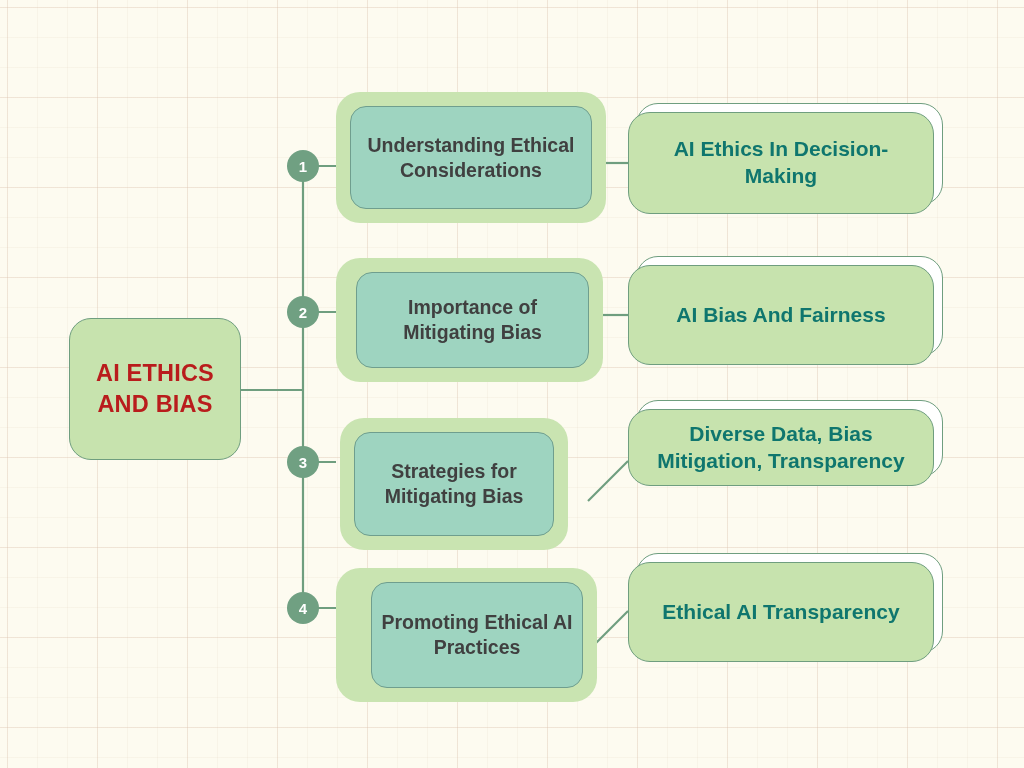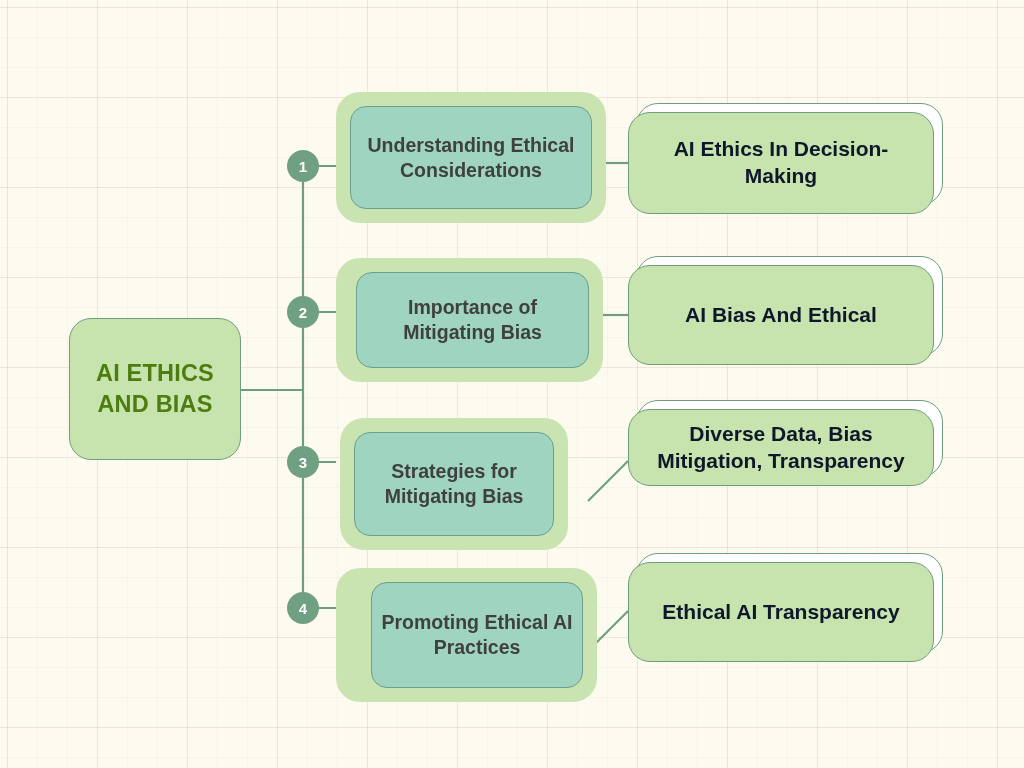--- a/index.html
+++ b/index.html
@@ -57,21 +57,21 @@
     display: flex;
     align-items: center;
     justify-content: center;
     text-align: center;
     padding: 6px 10px;
   }
   .root-label {
     font-size: 23.5px;
     font-weight: bold;
     line-height: 1.32;
-    color: #4d7c0f;
+    color: #b91c1c;
     letter-spacing: 0.2px;
   }
 
   
   .badge {
     position: absolute;
     width: 32px;
     height: 32px;
     border-radius: 50%;
     background: #70a082;
@@ -141,21 +141,21 @@
     display: flex;
     align-items: center;
     justify-content: center;
     text-align: center;
     padding: 8px 12px;
   }
   .leaf-label {
     font-size: 21px;
     font-weight: bold;
     line-height: 1.28;
-    color: #0f172a;
+    color: #0f766e;
   }
 </style>
 </head>
 <body>
 
 <div id="canvas">
 
   <svg id="wires" viewBox="0 0 1024 768" xmlns="http://www.w3.org/2000/svg">
     <g stroke="#6f9e7f" stroke-width="2.2" fill="none" stroke-linecap="butt">
 
@@ -219,21 +219,21 @@
   <div class="leaf-wrap" style="left:628px; top:112px; width:314px; height:102px;">
     <div class="leaf-shadowcard"></div>
     <div class="leaf-node">
       <span class="leaf-label">AI Ethics In Decision-Making</span>
     </div>
   </div>
 
   <div class="leaf-wrap" style="left:628px; top:265px; width:314px; height:100px;">
     <div class="leaf-shadowcard"></div>
     <div class="leaf-node">
-      <span class="leaf-label">AI Bias And Ethical</span>
+      <span class="leaf-label">AI Bias And Fairness</span>
     </div>
   </div>
 
   <div class="leaf-wrap" style="left:628px; top:409px; width:314px; height:77px;">
     <div class="leaf-shadowcard"></div>
     <div class="leaf-node">
       <span class="leaf-label">Diverse Data, Bias Mitigation, Transparency</span>
     </div>
   </div>
 

